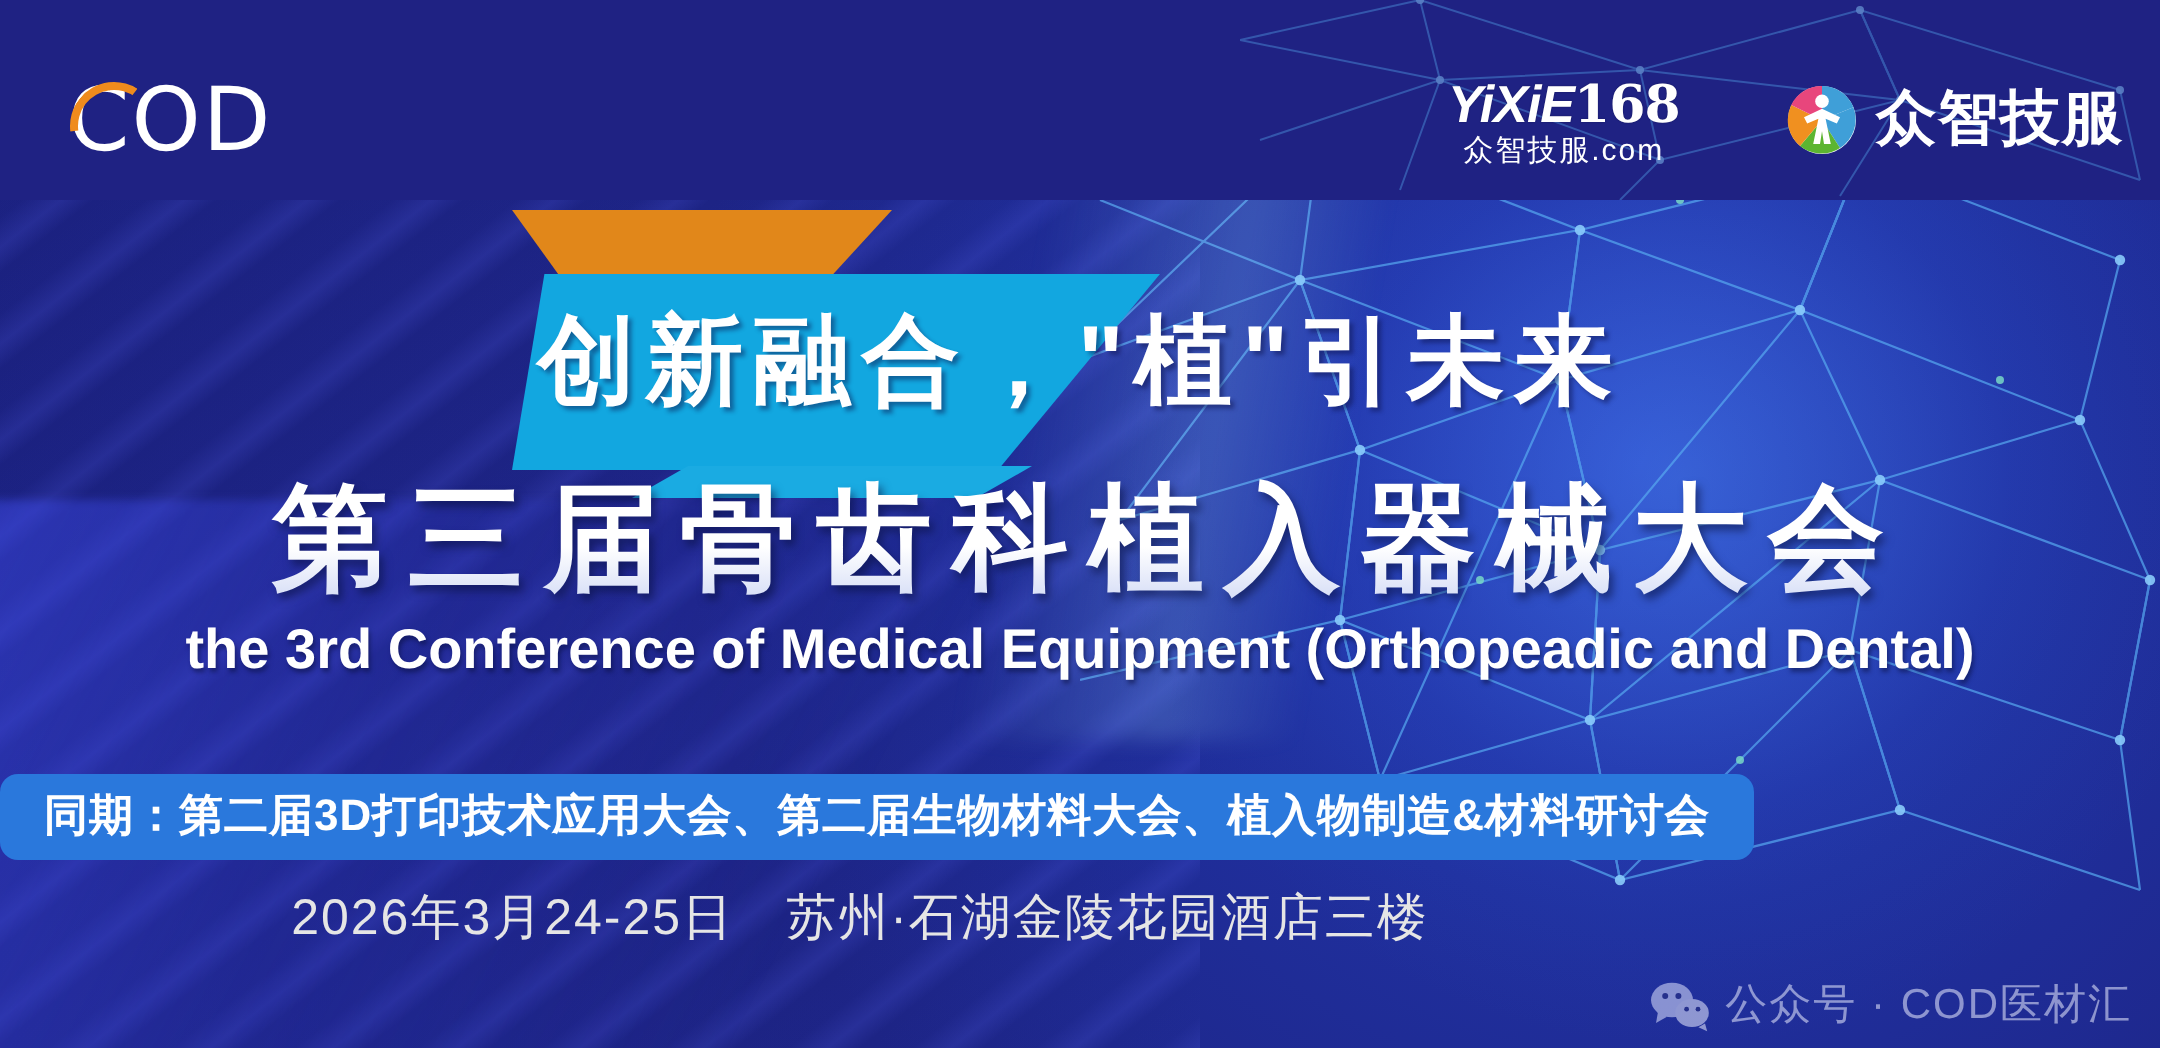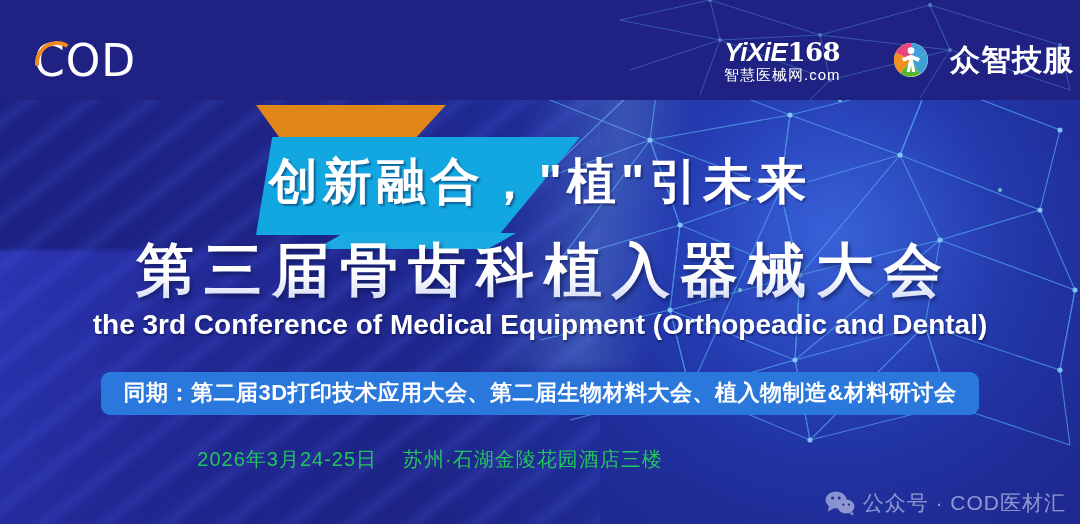--- a/index.html
+++ b/index.html
@@ -97,21 +97,21 @@
     line-height: 18px;
     white-space: nowrap;
   }
 
   
   .zzjf {
     position: absolute;
     left: 893px; top: 42px;
     display: flex;
     align-items: center;
-    gap: 21px;
+    gap: 9px;
     z-index: 3;
   }
   .zzjf-text {
     font-size: 30px;
     color: #ffffff;
     font-weight: bold;
     letter-spacing: 1px;
     line-height: 32px;
     white-space: nowrap;
   }
@@ -225,45 +225,44 @@
     font-size: 28px;
     font-weight: bold;
     letter-spacing: 0px;
     color: #ffffff;
     line-height: 34px;
     text-shadow: 1px 2px 2px rgba(8,14,60,.5);
     white-space: nowrap;
   }
   .pill-wrap {
     position: absolute;
-    left: 0; top: 372px;
-    width: 1080px;
-    text-align: center;
+    left: 0; top: 387px;
+    width: 1080px;
     z-index: 12;
   }
   .pill {
     display: inline-block;
     background: #2a78dc;
     border-radius: 9px;
     padding: 8px 22px 9px 22px;
     font-size: 22px;
     font-weight: bold;
     color: #ffffff;
     letter-spacing: 0.5px;
     line-height: 26px;
     white-space: nowrap;
   }
   .datevenue {
     position: absolute;
     left: 0; top: 443px;
     width: 860px;
     text-align: center;
     z-index: 12;
-    font-size: 20px;
-    color: #22c55e;
+    font-size: 25px;
+    color: #e5e5e5;
     letter-spacing: 1px;
     line-height: 32px;
     white-space: nowrap;
   }
   .datevenue .gap { display: inline-block; width: 26px; }
 
   
   .watermark {
     position: absolute;
     right: 14px; bottom: 6px;
@@ -371,21 +370,21 @@
       <div class="cod-mark">
         <span class="cod-text">COD</span>
         <span class="cod-arc"></span>
       </div>
     </div>
 
     <div class="yixie">
       <div class="yixie-main">
         <span>YiXiE</span><span class="num">168</span>
       </div>
-      <div class="yixie-sub">智慧医械网.com</div>
+      <div class="yixie-sub">众智技服.com</div>
     </div>
 
     <div class="zzjf">
       <svg width="36" height="36" viewBox="0 0 36 36">
         <circle cx="18" cy="18" r="17" fill="#ffffff"></circle>
         <path d="M18 18 L18 1 A17 17 0 0 1 33.7 11.6 Z" fill="#3f9fd8"></path>
         <path d="M18 18 L33.7 11.6 A17 17 0 0 1 27 32 Z" fill="#3f9fd8"></path>
         <path d="M18 18 L27 32 A17 17 0 0 1 7 31 Z" fill="#5cb531"></path>
         <path d="M18 18 L7 31 A17 17 0 0 1 2.6 10.5 Z" fill="#f09020"></path>
         <path d="M18 18 L2.6 10.5 A17 17 0 0 1 18 1 Z" fill="#e8467c"></path>

